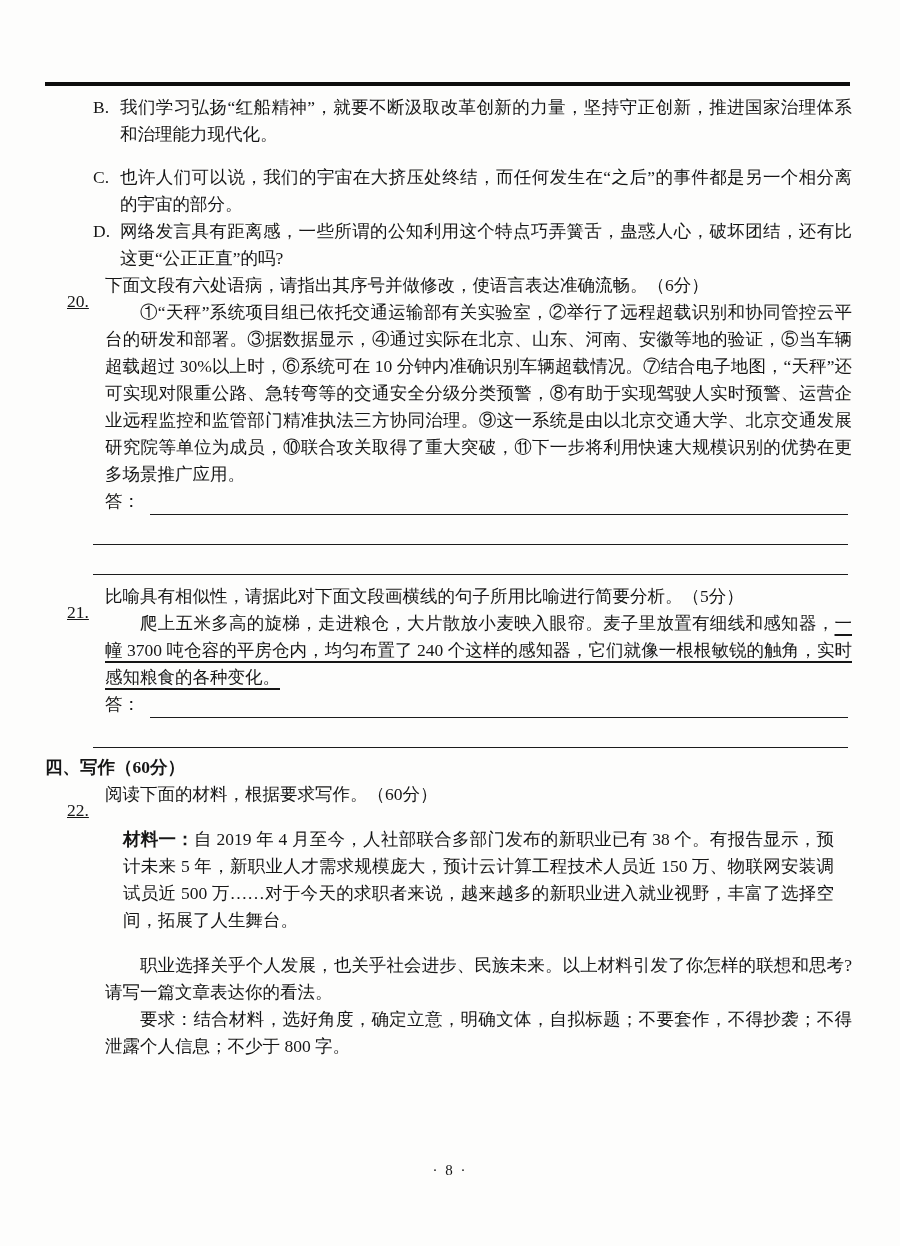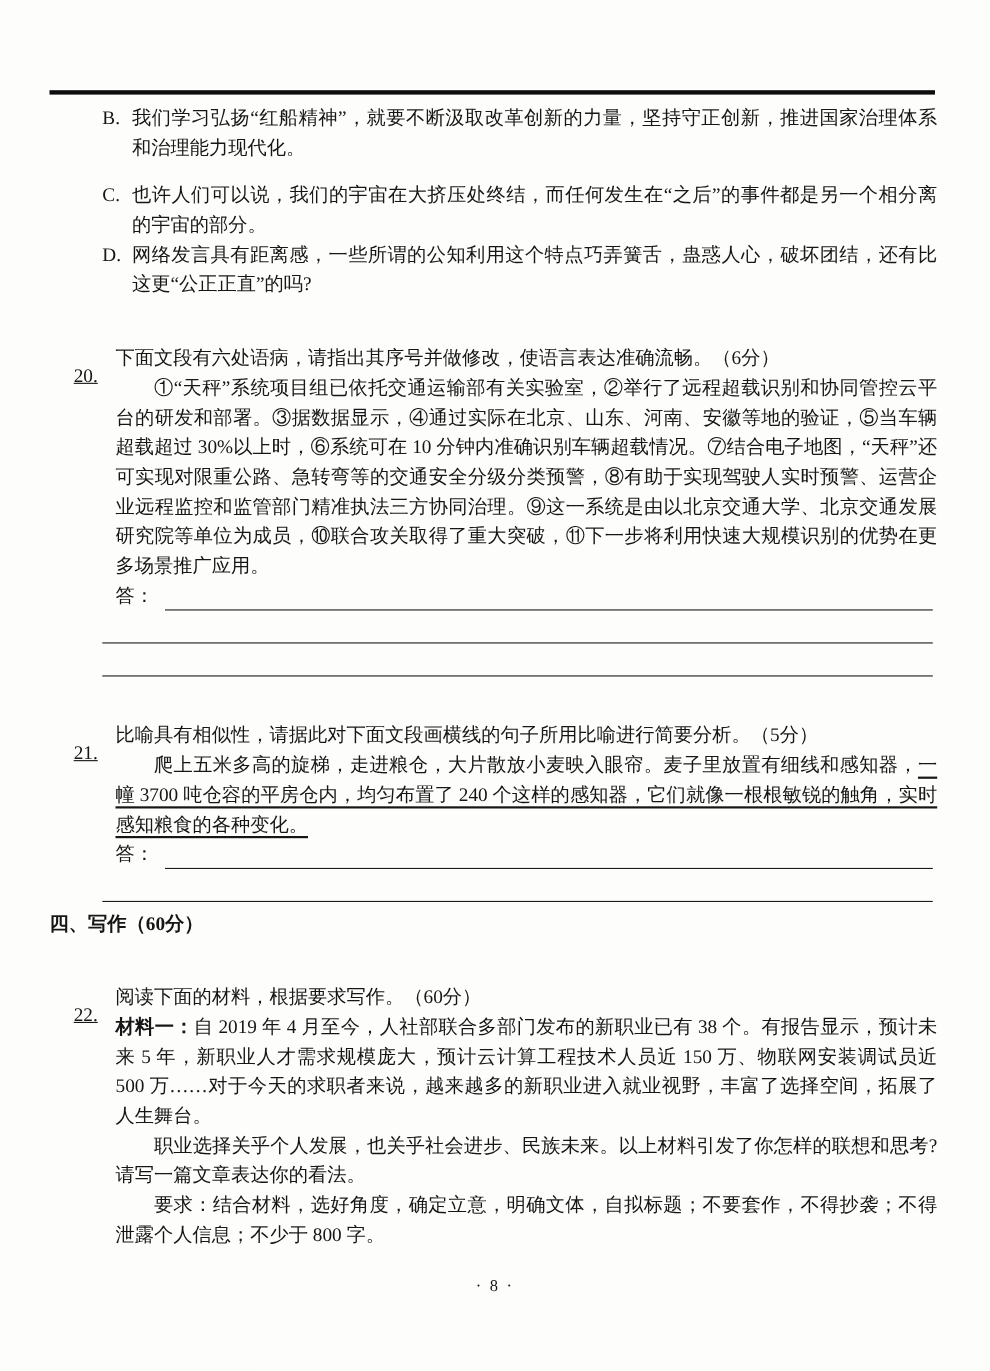--- a/index.html
+++ b/index.html
@@ -36,21 +36,21 @@
   .opt .letter {
     position: absolute;
     left: 48px;
     top: 0;
   }
   .opt.gap-top { margin-top: 16px; }
 
   
   .qblock { position: relative; padding-left: 60px; margin: 0; }
   .qnum { position: absolute; left: 22px; top: 16px; text-decoration: underline; }
-  .qprompt { display: block; margin-top: 40px; }
+  .qprompt { display: block; }
   .passage { margin: 0; text-indent: 2em; }
 
   .underlined {
     text-decoration: underline;
     text-decoration-thickness: 1.5px;
     text-underline-offset: 5px;
   }
 
   
   .answer-row { display: flex; align-items: flex-end; height: 27px; }
@@ -67,21 +67,21 @@
     border-bottom: 1.5px solid #1c1c1c;
     margin-left: -12px;
     margin-right: 4px;
   }
 
   .section-title {
     font-weight: bold;
     margin-top: 6px;
   }
 
-  .material { margin: 0; }
+  .material { margin: 18px; }
   .material .mlabel { font-weight: bold; }
   .indent-first { margin: 0; text-indent: 2em; }
 
   .footer {
     position: absolute;
     left: 0;
     right: 0;
     bottom: 62px;
     text-align: center;
     font-size: 15px;

